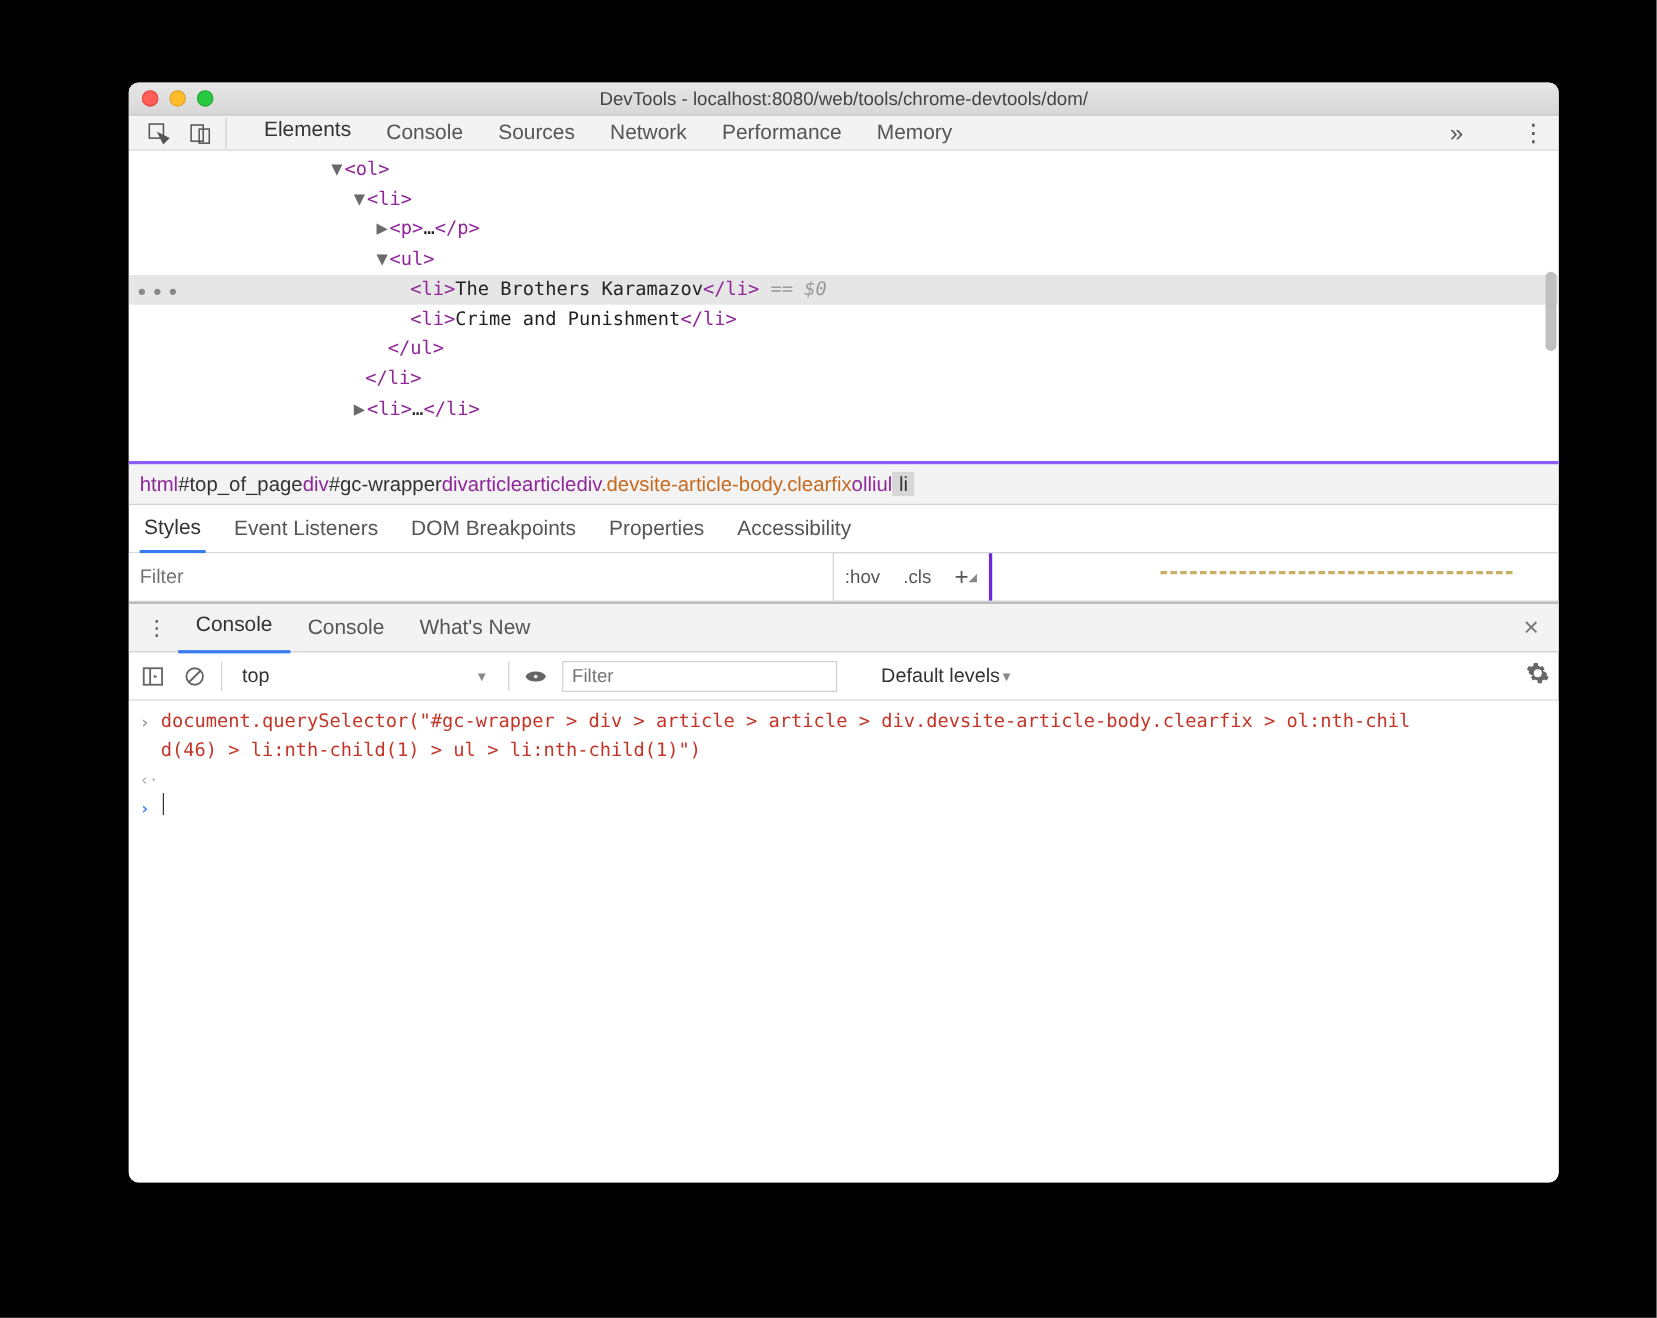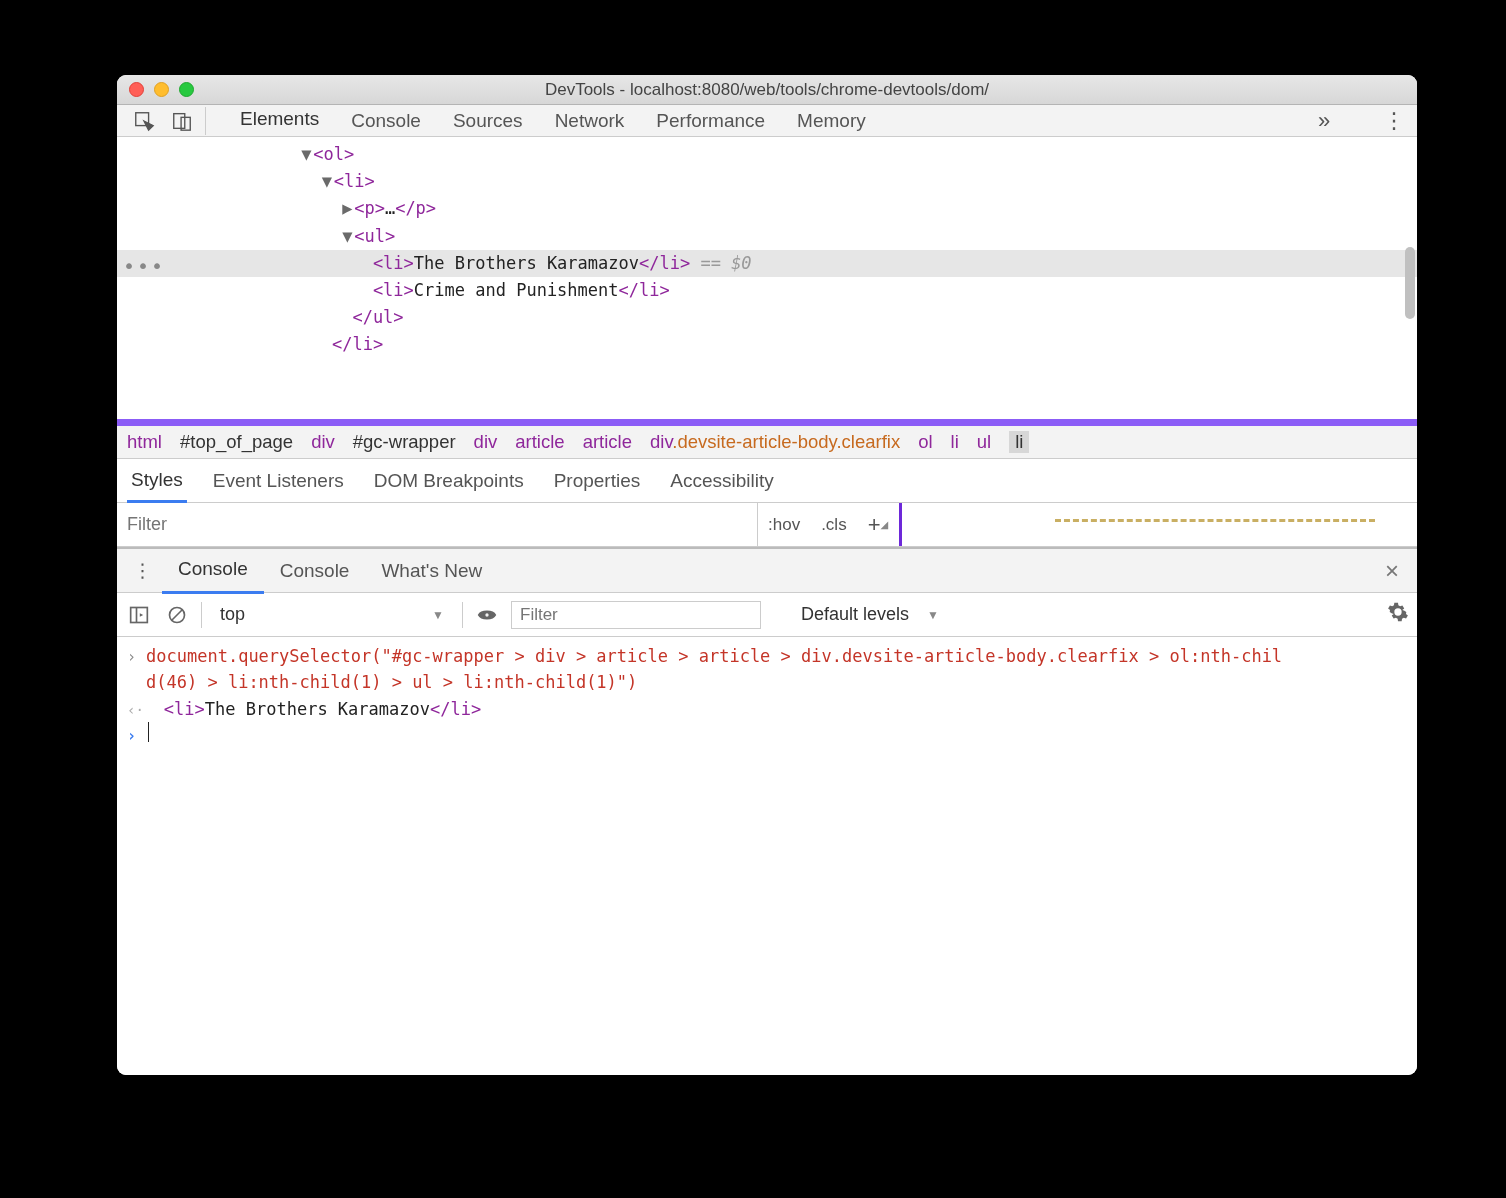--- a/index.html
+++ b/index.html
@@ -69,22 +69,22 @@
   .sel-dots{
     position:absolute;left:6px;color:#888;font-size:20px;letter-spacing:2px;
   }
   .ref0{color:#999;font-style:italic;}
   .tri{color:#6a6a6a;display:inline-block;width:12px;}
   .scrollbar{
     position:absolute;right:2px;top:110px;width:10px;height:72px;
     background:#c0c0c0;border-radius:5px;
   }
   .breadcrumb{
-    height:40px;background:#f3f3f3;border-top:7px solid #8b5cf6;border-bottom:1px solid #ccc;
-    display:flex;align-items:center;padding:0 10px;gap:18px;
+    height:40px;background:#f3f3f3;border-top:3px solid #8b5cf6;border-bottom:1px solid #ccc;
+    display:flex;align-items:center;padding:0 10px;
     font-size:18.5px;color:#8f279b;overflow:hidden;text-align:right;
   }
   .breadcrumb .sel{background:#d7d7d7;color:#333;padding:0 6px;}
   .bc-cls{color:#c76a1f;}
   .styles-tabs{
     height:44px;border-bottom:1px solid #ccc;display:flex;align-items:flex-start;
     padding:0 10px;gap:22px;font-size:19px;color:#555;
   }
   .styles-tabs .tab2{cursor:pointer;padding:0 4px;height:44px;display:flex;align-items:center;}
   .styles-tabs .tab2.active{color:#333;border-bottom:3px solid #3b7cf0;}
@@ -120,21 +120,21 @@
   .ct-sep{width:1px;height:26px;background:#ccc;}
   .ctx-select{
     width:240px;height:30px;display:flex;align-items:center;justify-content:space-between;
     padding:0 8px;cursor:pointer;color:#333;
   }
   .ctx-select .arrow{color:#888;font-size:12px;}
   .eye-icon svg{fill:#666;}
   .console-filter{
     border:1px solid #ccc;height:28px;width:250px;padding:0 8px;font-size:17px;color:#888;outline:none;
   }
-  .levels{cursor:pointer;color:#333;display:flex;align-items:center;gap:18px;}
+  .levels{cursor:pointer;color:#333;display:flex;align-items:center;gap:0;}
   .levels .arrow{color:#888;font-size:12px;}
   .gear{margin-left:auto;cursor:pointer;}
   .gear svg{width:22px;height:22px;fill:#666;}
   .console-body{
     flex:1;background:#fff;font-family:Menlo,Consolas,monospace;font-size:17px;
     padding:6px 10px;line-height:1.55;
   }
   .cline{display:flex;align-items:flex-start;gap:10px;}
   .cprompt{color:#888;font-size:15px;margin-top:3px;}
   .cprompt.blue{color:#3b7cf0;font-weight:bold;}
@@ -185,20 +185,21 @@
 
   <div class="dom-tree">
     <div class="tree-line">                  <span class="tri">▼</span><span class="tag">&lt;ol&gt;</span></div>
     <div class="tree-line">                    <span class="tri">▼</span><span class="tag">&lt;li&gt;</span></div>
     <div class="tree-line">                      <span class="tri">▶</span><span class="tag">&lt;p&gt;</span><span class="txt">…</span><span class="tag">&lt;/p&gt;</span></div>
     <div class="tree-line">                      <span class="tri">▼</span><span class="tag">&lt;ul&gt;</span></div>
     <div class="tree-line sel-line"><span class="sel-dots">•••</span>                         <span class="tag">&lt;li&gt;</span><span class="txt">The Brothers Karamazov</span><span class="tag">&lt;/li&gt;</span><span class="ref0"> == $0</span></div>
     <div class="tree-line">                         <span class="tag">&lt;li&gt;</span><span class="txt">Crime and Punishment</span><span class="tag">&lt;/li&gt;</span></div>
     <div class="tree-line">                       <span class="tag">&lt;/ul&gt;</span></div>
     <div class="tree-line">                     <span class="tag">&lt;/li&gt;</span></div>
+    <div class="tree-line">                    <span class="tri">▶</span><span class="tag">&lt;li&gt;</span><span class="txt">…</span><span class="tag">&lt;/li&gt;</span></div>
     <div class="scrollbar"></div>
   </div>
 
   <div class="breadcrumb">
     <span>html</span>
     <span style="color:#333">#top_of_page</span>
     <span>div</span>
     <span style="color:#333">#gc-wrapper</span>
     <span>div</span>
     <span>article</span>
@@ -275,22 +276,19 @@
     </div>
   </div>
 
   <div class="console-body">
     <div class="cline">
       <span class="cprompt">›</span>
       <span class="code-red" style="max-width:1140px;display:inline-block;word-break:break-all">document.querySelector("#gc-wrapper &gt; div &gt; article &gt; article &gt; div.devsite-article-body.clearfix &gt; ol:nth-child(46) &gt; li:nth-child(1) &gt; ul &gt; li:nth-child(1)")</span>
     </div>
     <div class="cline">
       <span class="expand-small">‹·</span>
-      <span style="margin-left:10px">
-        <span class="code-tag">&lt;li&gt;</span><span class="txt">The Brothers Karamazov</span><span class="code-tag">&lt;/li&gt;</span>
-      </span>
     </div>
     <div class="cline">
       <span class="cprompt blue">›</span>
       <span class="cursor"></span>
     </div>
   </div>
 </div>
 
 </body></html>

